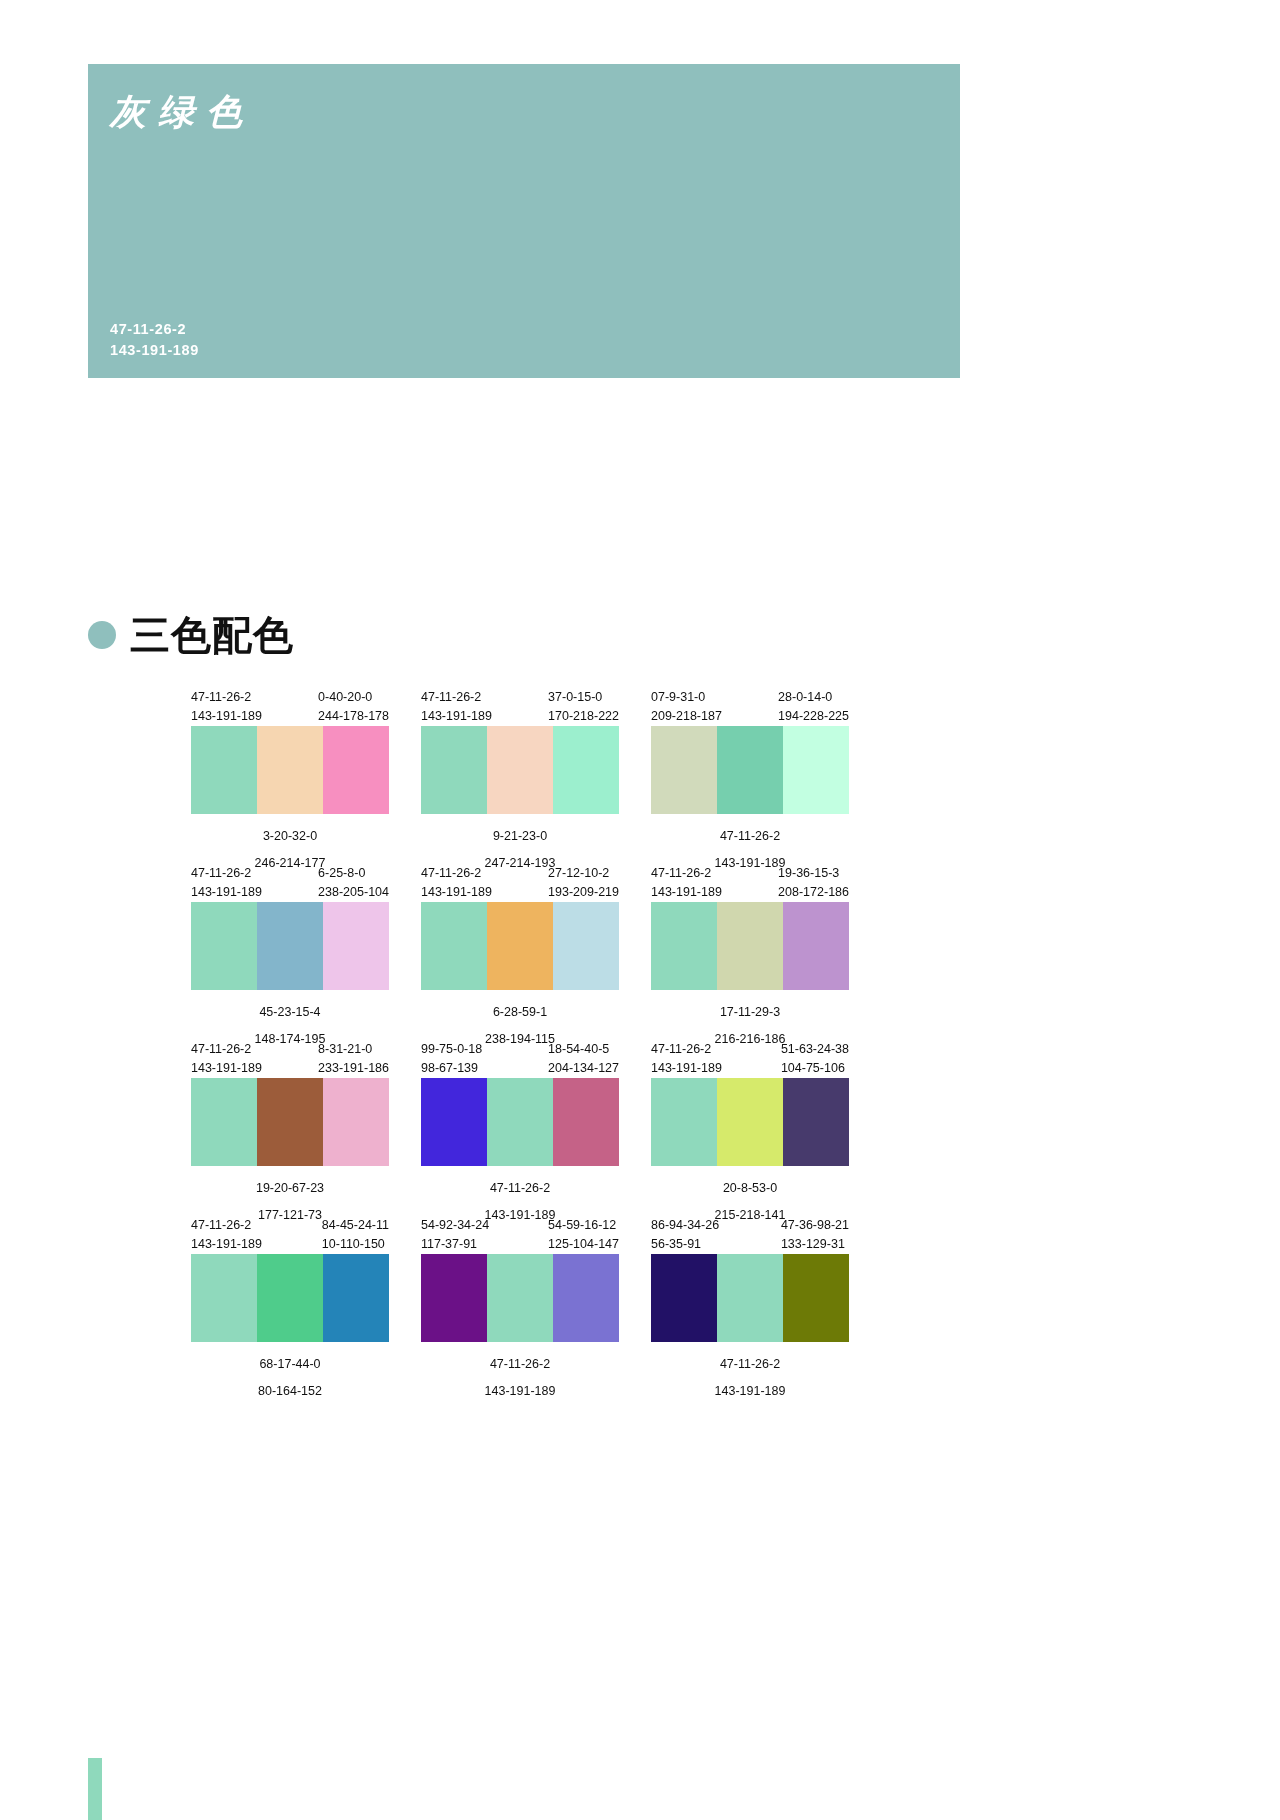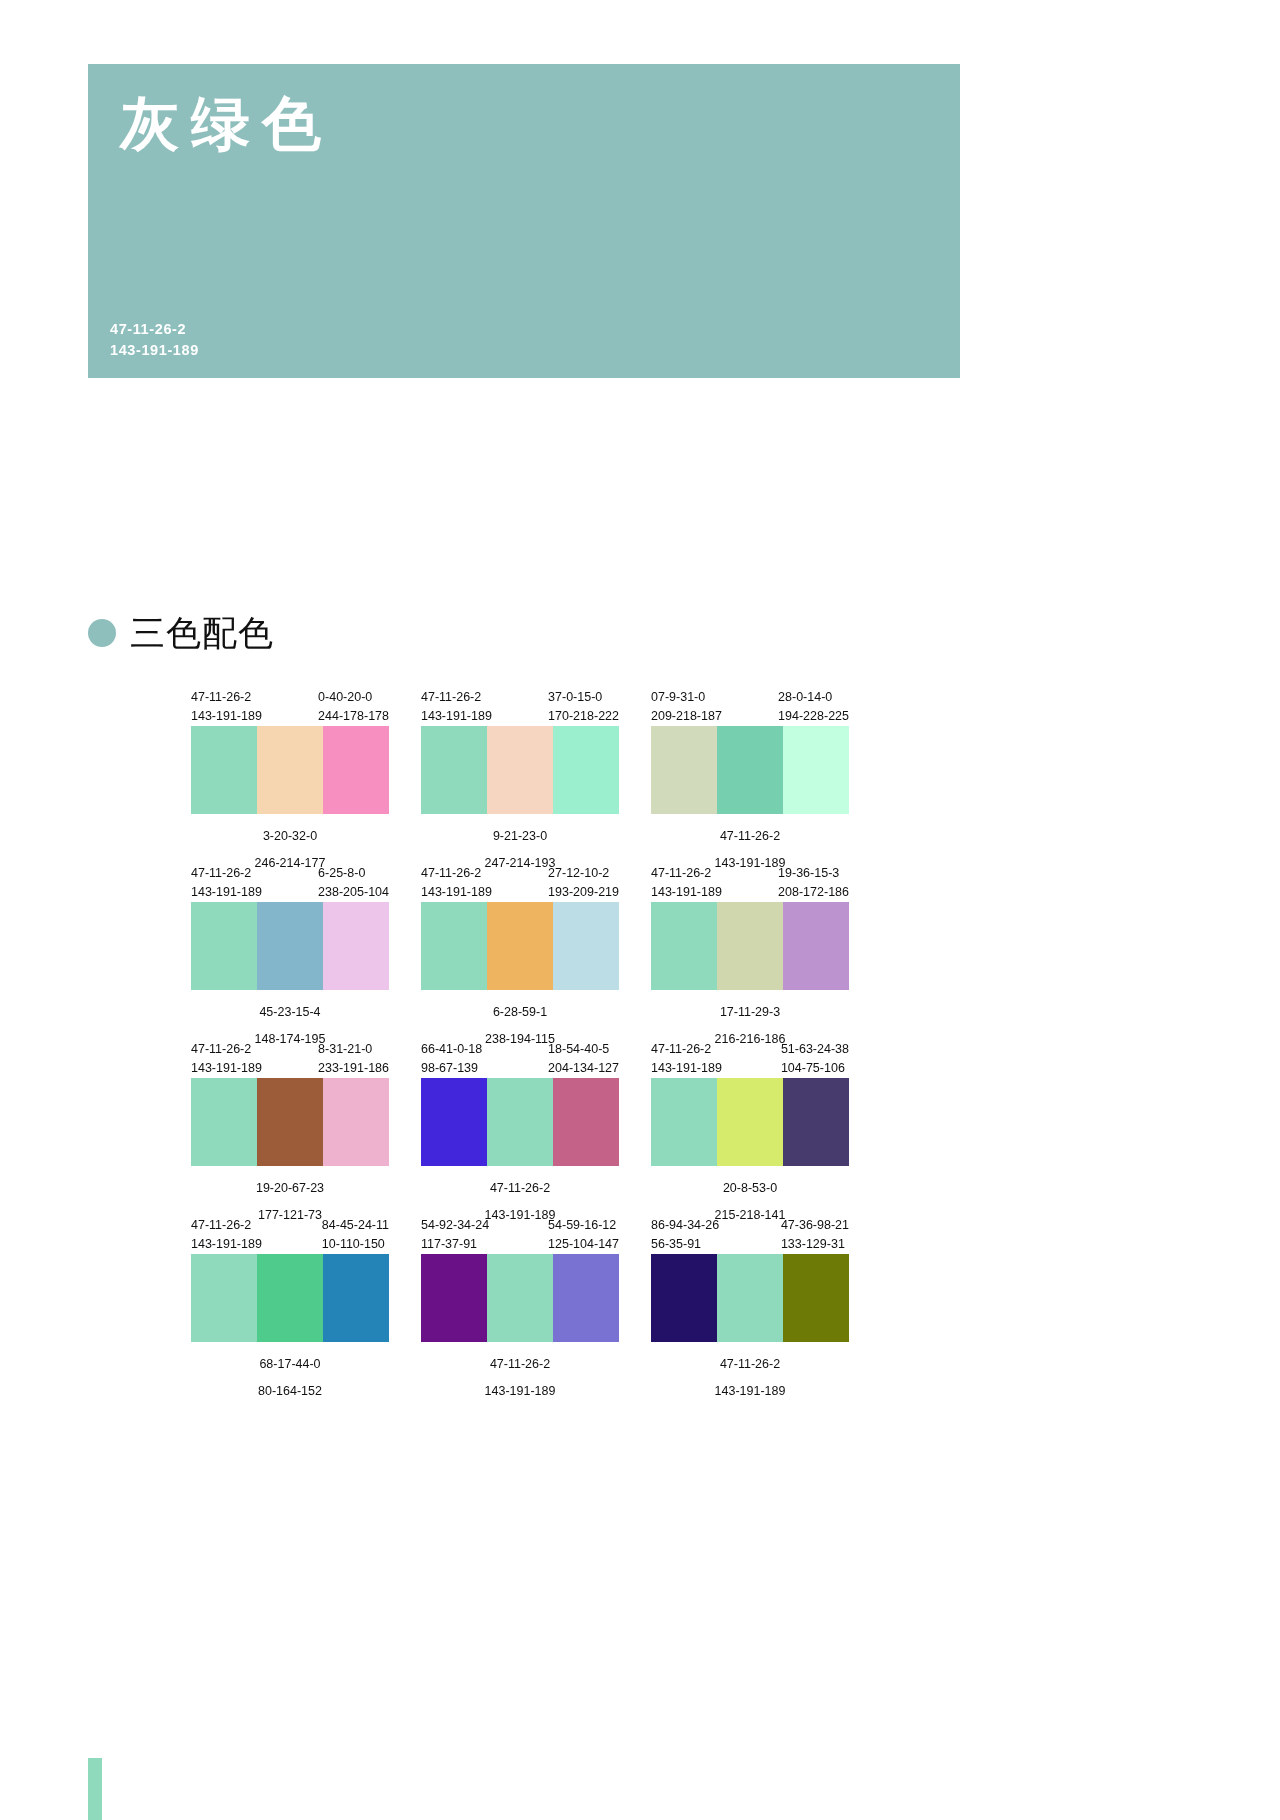--- a/index.html
+++ b/index.html
@@ -15,26 +15,27 @@
   
   #hero{
     position:absolute;
     left:88px;top:64px;
     width:872px;height:314px;
     box-sizing:border-box;
     padding:28px 0 0 0;
   }
   #hero-cn{
     margin:0;
-    padding:0 0 0 32px;
+    padding:0 0 0 22px;
     color:#ffffff;
-    font-size:59px;
+    font-size:36px;
     font-weight:bold;
     letter-spacing:12px;
     line-height:1.1;
+    font-style:italic;
   }
   #hero-en{
     margin:0;
     padding:14px 0 0 22px;
     color:#ffffff;
     font-size:27px;
     font-weight:bold;
     letter-spacing:.5px;
   }
   #hero-codes{
@@ -52,22 +53,22 @@
     position:absolute;
     left:88px;top:615px;
     display:flex;align-items:center;
   }
   #section-dot{
     width:28px;height:28px;border-radius:50%;
     flex:0 0 auto;
   }
   #section-title{
     margin-left:14px;
-    font-size:35px;
-    font-weight:normal;
+    font-size:40px;
+    font-weight:bold;
     color:#111111;
     letter-spacing:1px;
     line-height:1;
   }
 
   
   #grid{
     position:absolute;
     left:191px;top:688px;
     width:660px;
@@ -282,21 +283,21 @@
           <div class="bar" style="background: rgb(238, 177, 206);"></div>
         </div>
         <div class="lbl-bot">
           <span class="code">19-20-67-23</span>
           <span class="code">177-121-73</span>
         </div>
       </div>
       <div class="cell">
         <div class="lbl-top">
           <div class="l">
-            <span class="code">66-41-0-18</span>
+            <span class="code">99-75-0-18</span>
             <span class="code">98-67-139</span>
           </div>
           <div class="r">
             <span class="code">18-54-40-5</span>
             <span class="code">204-134-127</span>
           </div>
         </div>
         <div class="bars">
           <div class="bar" style="background: rgb(66, 38, 220);"></div>
           <div class="bar" style="background: rgb(143, 217, 188);"></div>

